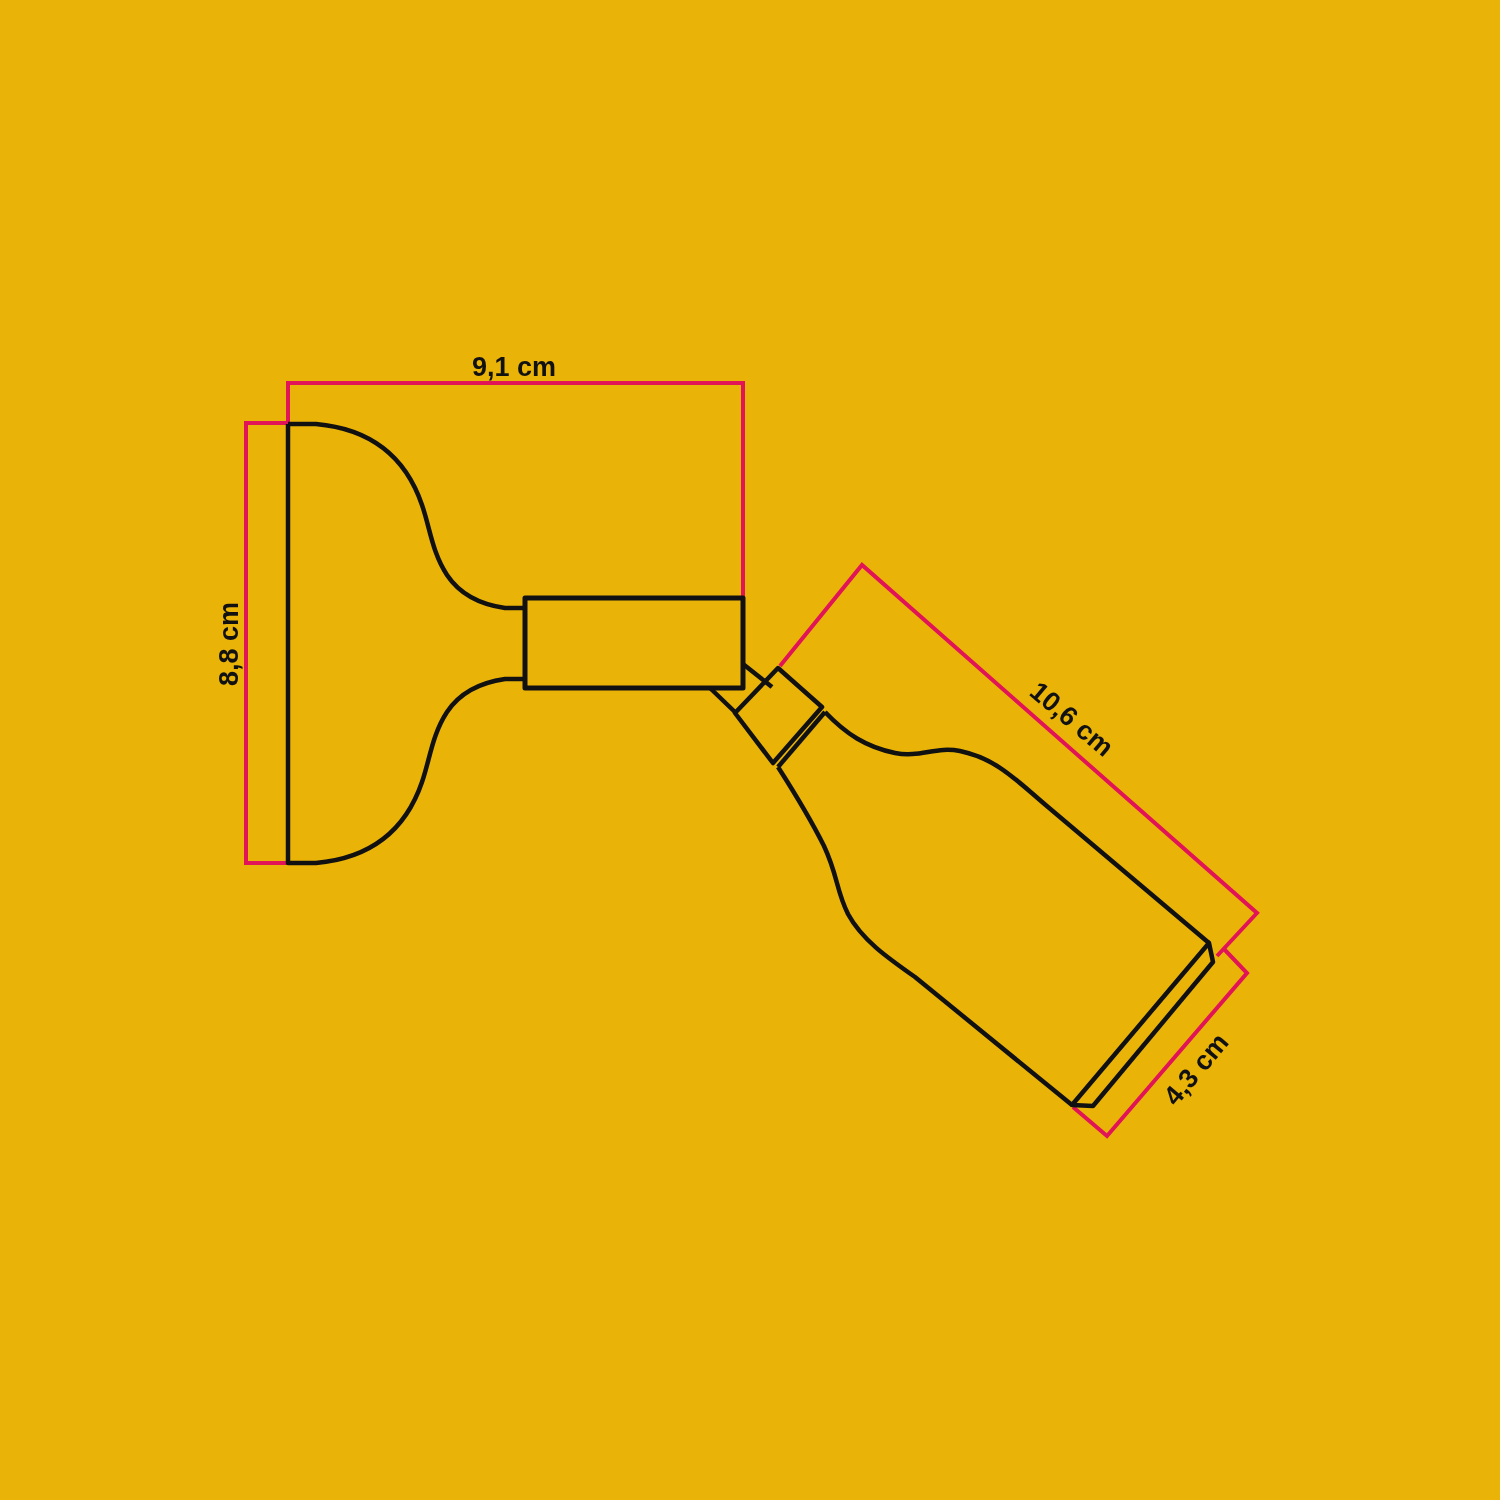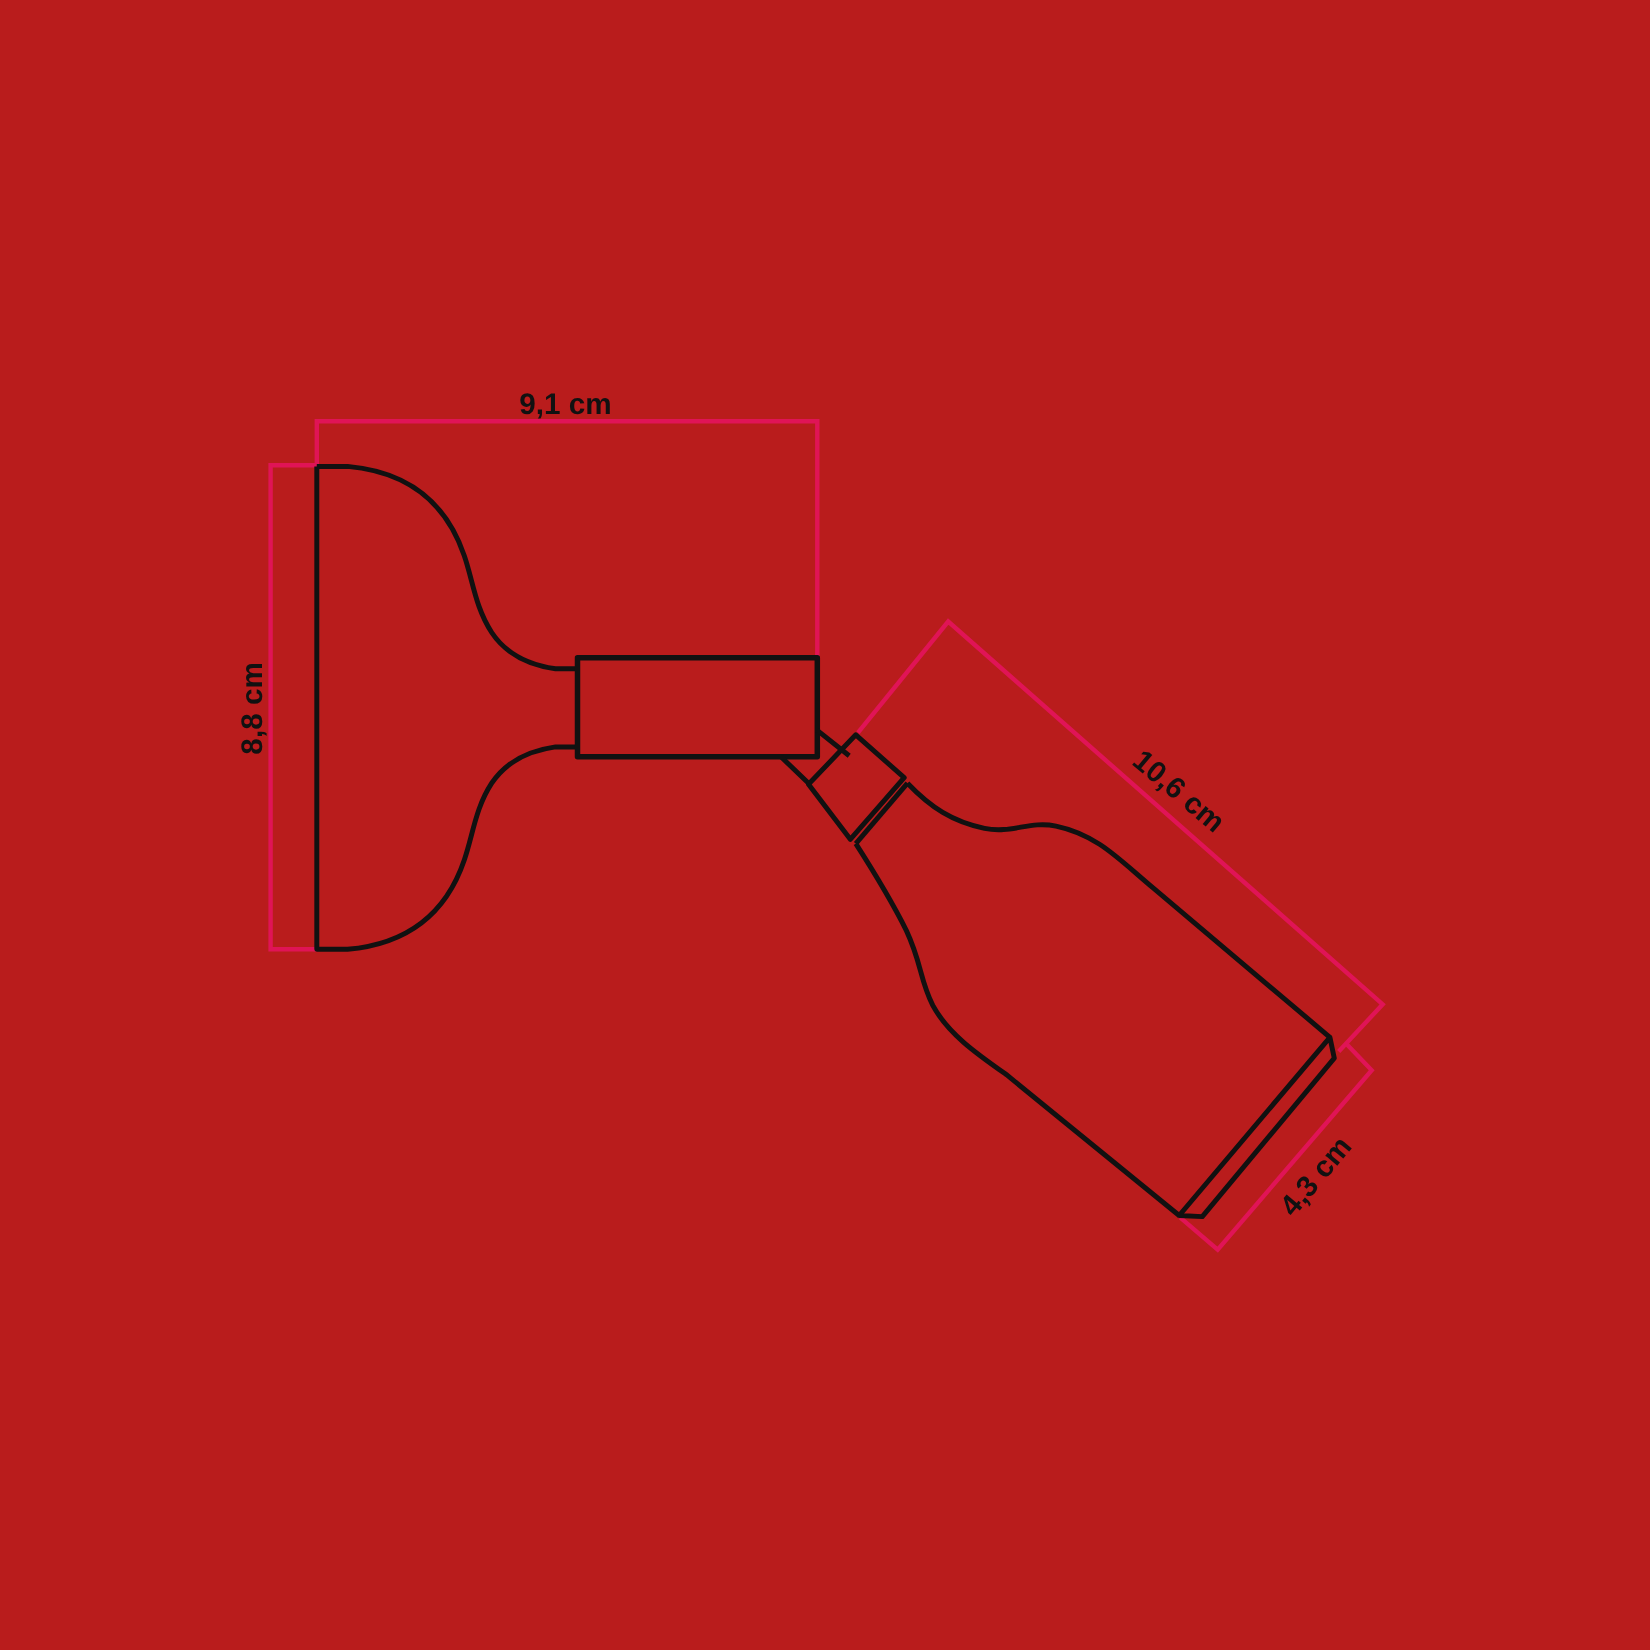--- a/index.html
+++ b/index.html
@@ -8,21 +8,21 @@
     background: #ffffff;
     width: 1500px;
     height: 1500px;
     overflow: hidden;
     font-family: "Liberation Sans", sans-serif;
   }
   .stage {
     position: relative;
     width: 1500px;
     height: 1500px;
-    background: #b91c1c;
+    background: #eab308;
   }
   svg { display: block; }
   .dim-label {
     font-family: "Liberation Sans", "DejaVu Sans", sans-serif;
     font-weight: bold;
     font-size: 27px;
   }
   .outline { fill: none; stroke-linejoin: round; stroke-linecap: butt; }
   .dimline { fill: none; stroke-linejoin: miter; stroke-linecap: butt; }
 </style>

